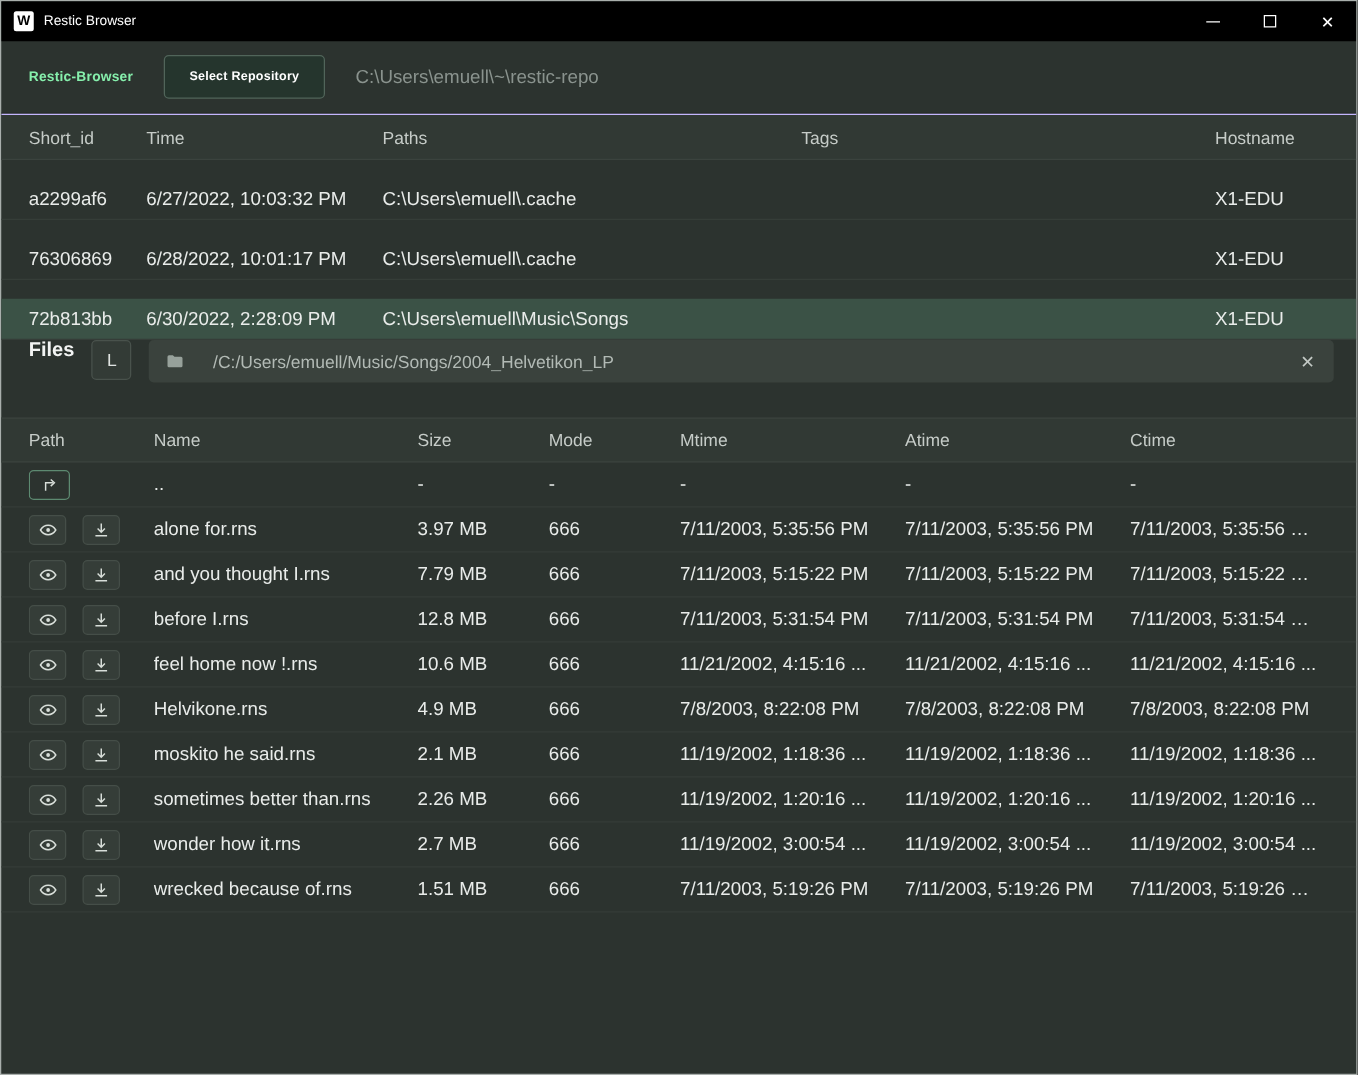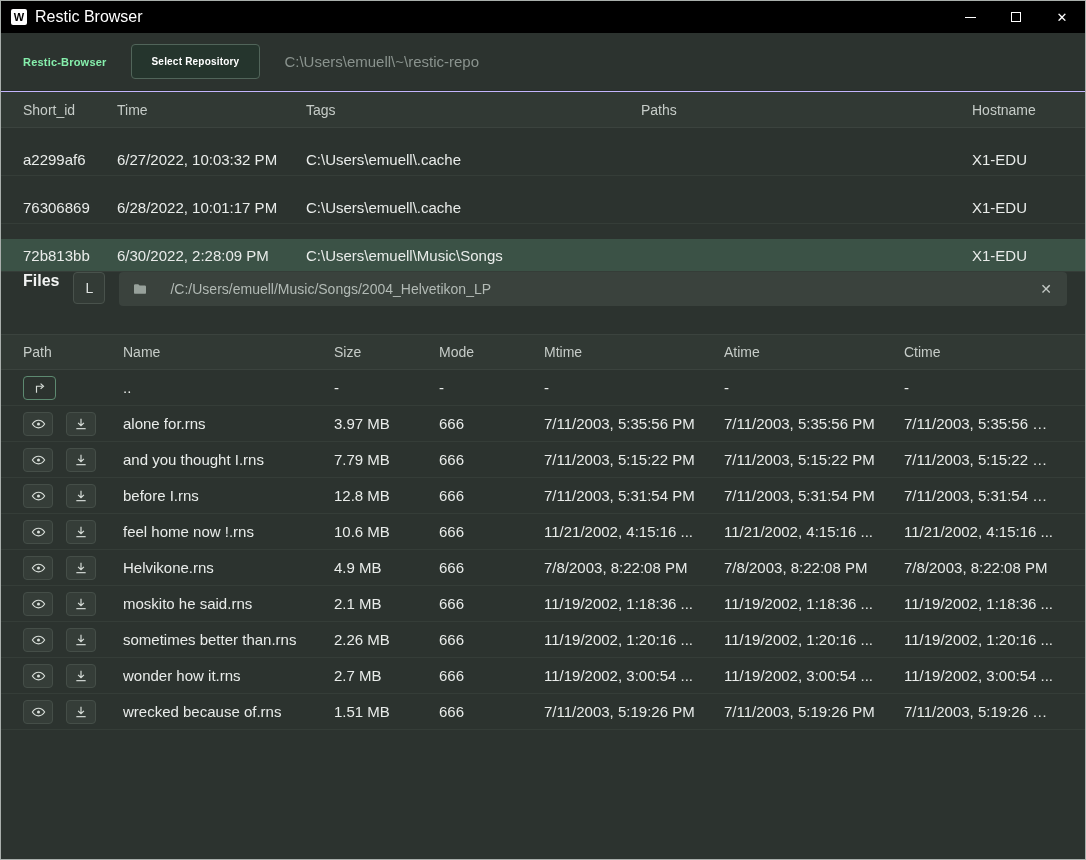--- a/index.html
+++ b/index.html
@@ -14,21 +14,21 @@
     overflow: hidden;
     position: relative;
     cursor: default;
   }
 
   
   .titlebar { height: 32px; background: #000; display: flex; align-items: center; }
   .tb-left { display: flex; align-items: center; gap: 8px; padding-left: 10px; flex: 1; }
   .app-icon { width: 16px; height: 16px; background: #fff; color: #000; font-size: 11px; font-weight: 700;
               display: flex; align-items: center; justify-content: center; border-radius: 2px; }
-  .tb-title { font-size: 16px; color: #fff; }
+  .tb-title { font-size: 11px; color: #fff; }
   .win-controls { display: flex; height: 32px; }
   .win-btn { width: 46px; height: 32px; display: flex; align-items: center; justify-content: center;
              background: transparent; border: none; color: #fff; cursor: pointer; font-size: 13px; }
   .min-glyph { width: 11px; height: 1px; background: #fff; display: block; }
   .max-glyph { width: 10px; height: 10px; border: 1px solid #fff; display: block; }
 
   
   .header { height: 58px; display: flex; align-items: center; padding: 0 22px; gap: 24px;
             border-bottom: 1px solid #262d29; }
   .brand { font-size: 11px; font-weight: 700; color: #86efac; letter-spacing: .2px; }
@@ -100,22 +100,22 @@
   <div class="header">
     <span class="brand">Restic-Browser</span>
     <button class="select-repo">Select Repository</button>
     <span class="repo-path">C:\Users\emuell\~\restic-repo</span>
   </div>
 
 
   <div class="snap-header">
     <div class="cell">Short_id</div>
     <div class="cell">Time</div>
+    <div class="cell">Paths</div>
     <div class="cell">Tags</div>
-    <div class="cell">Paths</div>
     <div class="cell">Hostname</div>
   </div>
   <div>
   <div class="snap-row">
     <div class="cell">a2299af6</div>
     <div class="cell">6/27/2022, 10:03:32 PM</div>
     <div class="cell">C:\Users\emuell\.cache</div>
     <div class="cell"></div>
     <div class="cell">X1-EDU</div>
   </div>

